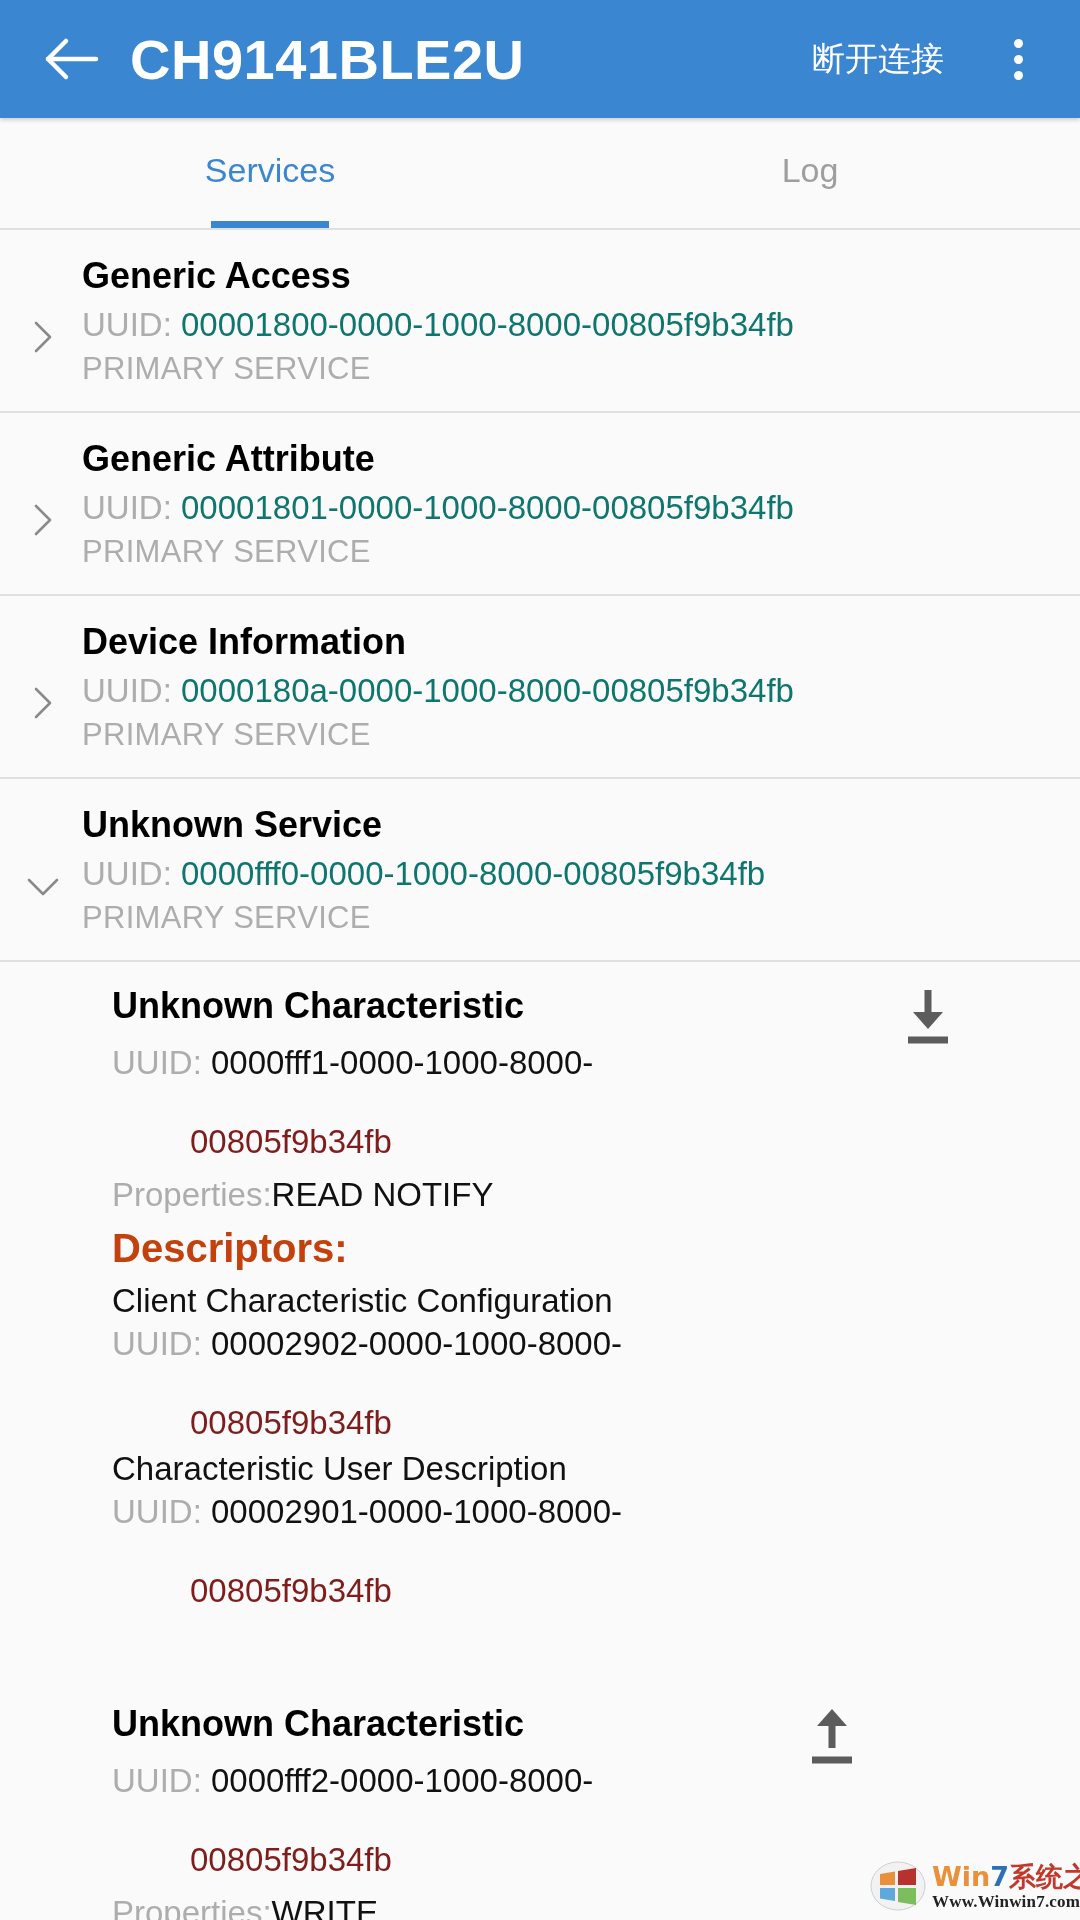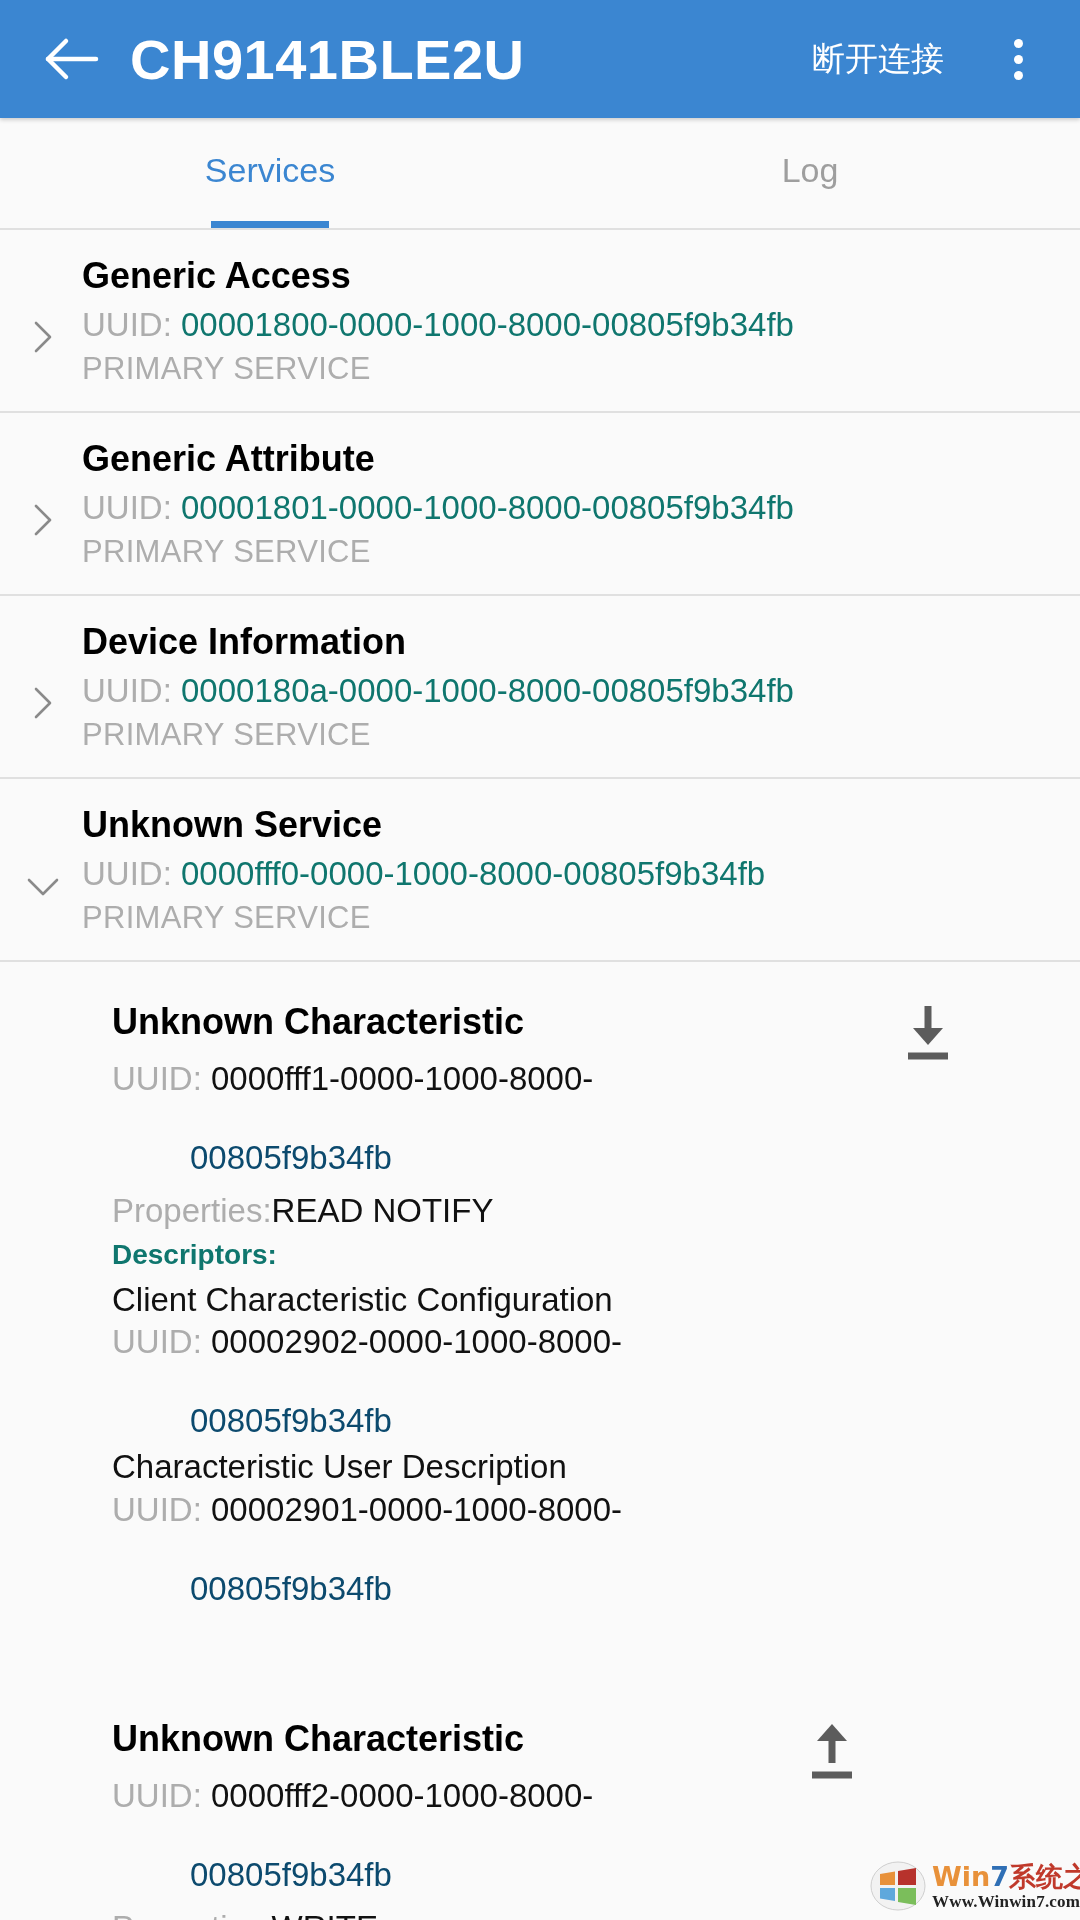--- a/index.html
+++ b/index.html
@@ -78,40 +78,40 @@
     line-height: 1.22; margin-bottom: 6px;
   }
   .svc-uuid { font-size: 33px; line-height: 1.25; margin-bottom: 5px; }
   .svc-uuid .lbl { color: #adadad; }
   .svc-uuid .val { color: #0f766e; }
   .svc-type { font-size: 31px; color: #adadad; line-height: 1.25; letter-spacing: .3px; }
 
   
   .char-block {
     background: #fafafa; position: relative;
-    padding: 38px 30px 10px 112px;
+    padding: 22px 30px 10px 112px;
   }
   .char-head { position: relative; min-height: 60px; }
   .char-name {
     font-size: 36px; font-weight: bold; color: #000;
     line-height: 1.2; margin-bottom: 8px;
   }
   .char-action {
     position: absolute; right: 92px; top: 2px;
     width: 60px; height: 62px; cursor: pointer;
   }
   .char-action.up { right: 188px; }
   .kv { font-size: 33px; line-height: 1.18; color: #111; }
   .kv .lbl { color: #adadad; }
-  .kv-indent { padding-left: 78px; font-size: 33px; line-height: 1.18; color: #0c4a6e; margin-top: 40px; }
+  .kv-indent { padding-left: 78px; font-size: 33px; line-height: 1.18; color: #7f1d1d; margin-top: 40px; }
   .kv-row { margin-bottom: 2px; }
   .props-row { font-size: 33px; line-height: 1.5; margin-top: 8px; }
   .props-row .lbl { color: #adadad; }
   .props-row .val { color: #111; }
-  .desc-title { font-size: 28px; font-weight: bold; color: #0f766e; line-height: 1.45; }
+  .desc-title { font-size: 40px; font-weight: bold; color: #c2410c; line-height: 1.45; }
   .desc-name { font-size: 33px; color: #111; line-height: 1.45; }
   .char-gap { height: 58px; }
 
   
   .watermark {
     position: absolute; right: 10px; bottom: 2px;
     width: 200px; height: 64px;
     display: flex; align-items: center; gap: 6px;
     pointer-events: none;
   }

